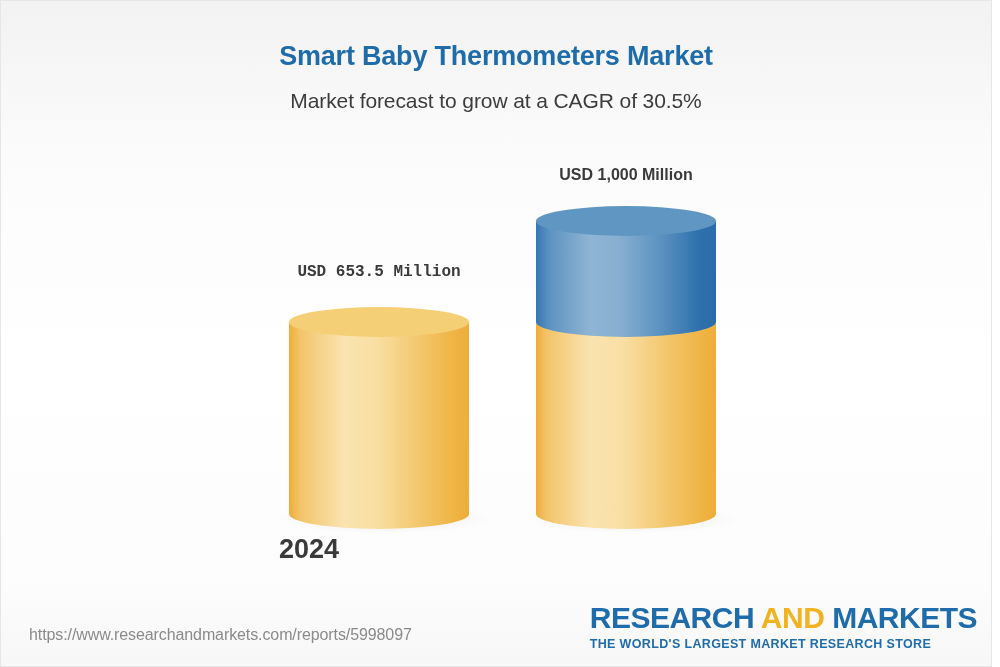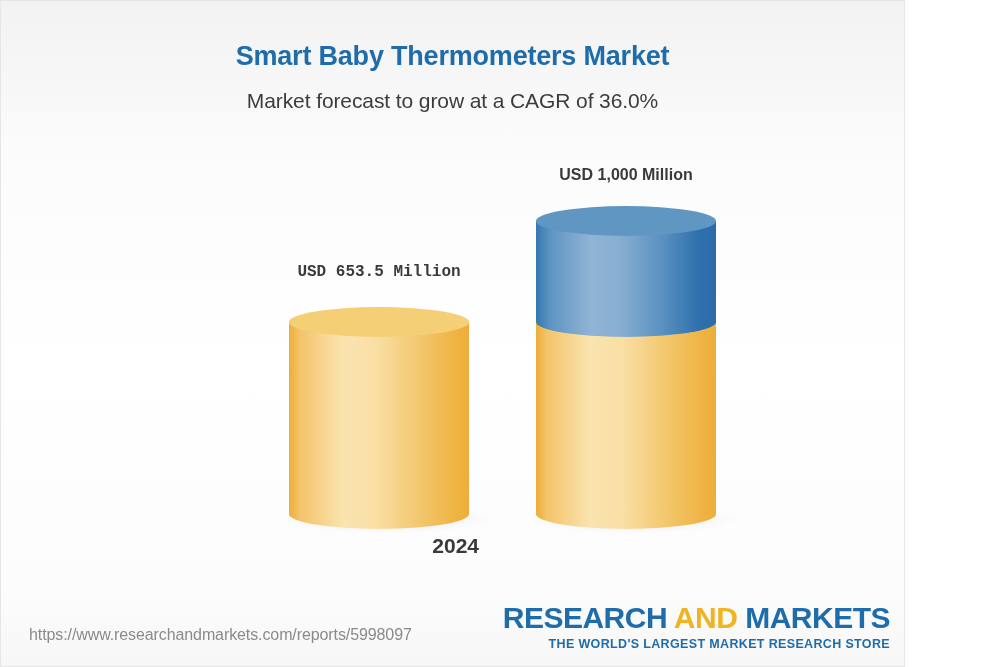--- a/index.html
+++ b/index.html
@@ -5,21 +5,21 @@
   html, body {
     margin: 0;
     padding: 0;
     background: #ffffff;
   }
   body {
     font-family: "Liberation Sans", sans-serif;
   }
   #canvas {
     position: relative;
-    width: 905px;
+    width: 992px;
     height: 667px;
     background: linear-gradient(180deg, #f2f2f2 0%, #fbfbfb 22%, #ffffff 55%, #fcfcfc 88%, #f7f7f7 100%);
     border: 1px solid #e6e6e6;
     box-sizing: border-box;
     overflow: hidden;
   }
 
   
   #chart-title {
     position: absolute;
@@ -56,41 +56,40 @@
   .value-label {
     position: absolute;
     text-align: center;
     font-size: 16px;
     font-weight: bold;
     color: #3a3a3a;
     white-space: nowrap;
   }
   .cat-label {
     position: absolute;
-    text-align: right;
-    font-size: 21px;
+    text-align: left;
+    font-size: 27px;
     font-weight: bold;
     color: #3a3a3a;
     white-space: nowrap;
   }
 
   
   #footer-url {
     position: absolute;
     left: 28px;
     bottom: 22px;
     font-size: 16px;
     color: #8a8a8a;
     letter-spacing: -0.1px;
   }
   #logo {
     position: absolute;
     right: 14px;
     bottom: 16px;
-    text-align: right;
     line-height: 1;
   }
   #logo-main {
     font-size: 30px;
     font-weight: bold;
     letter-spacing: -0.5px;
     color: #1f6cab;
     white-space: nowrap;
   }
   #logo-main .and { color: #f2b323; }
@@ -103,21 +102,21 @@
     white-space: nowrap;
   }
 </style>
 </head>
 <body>
 
 <div id="canvas">
 
   <div id="chart-title">Smart Baby Thermometers Market</div>
 
-  <div id="chart-subtitle">Market forecast to grow at a CAGR of 36.0%</div>
+  <div id="chart-subtitle">Market forecast to grow at a CAGR of 30.5%</div>
 
   <svg id="plot" viewBox="0 0 1000 667">
     <defs>
 
       <linearGradient id="gradYellowBody" x1="0" y1="0" x2="1" y2="0">
         <stop offset="0%" stop-color="#eead3a"></stop>
         <stop offset="6%" stop-color="#f3c469"></stop>
         <stop offset="30%" stop-color="#fae3b0"></stop>
         <stop offset="48%" stop-color="#f9dfa4"></stop>
         <stop offset="72%" stop-color="#f3c76e"></stop>

